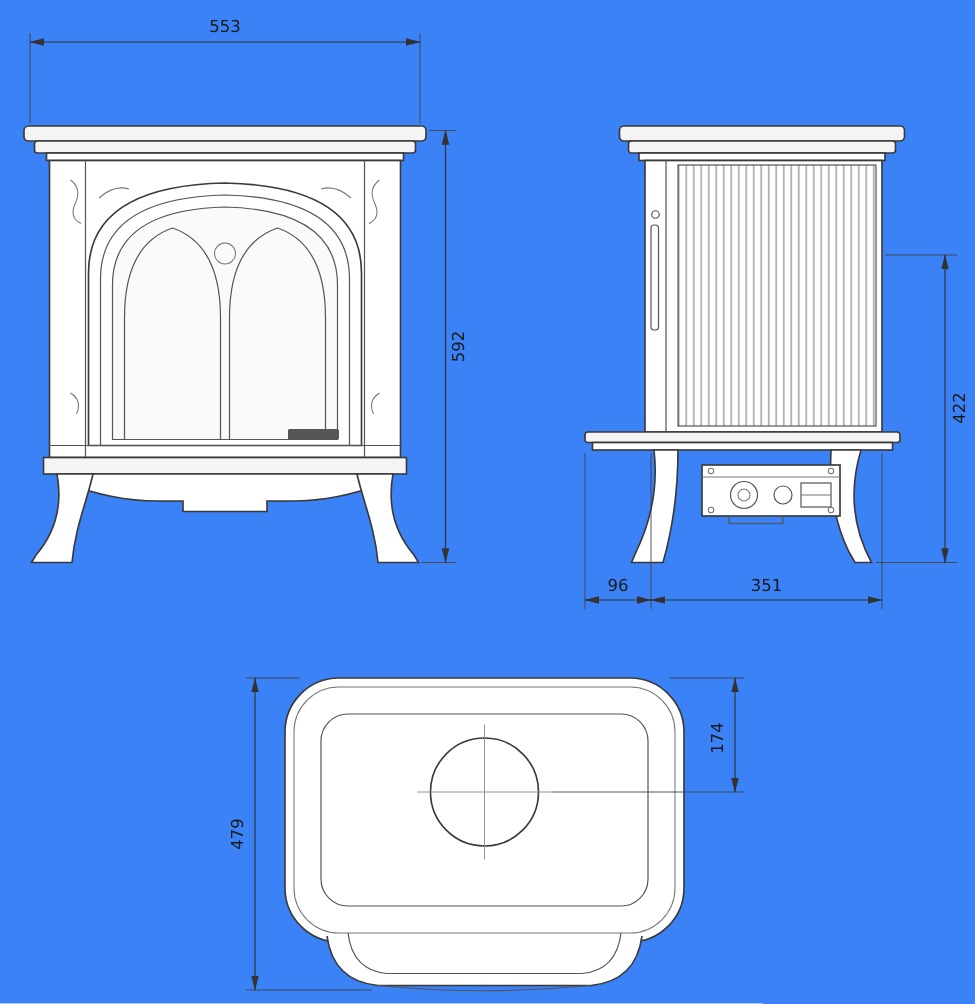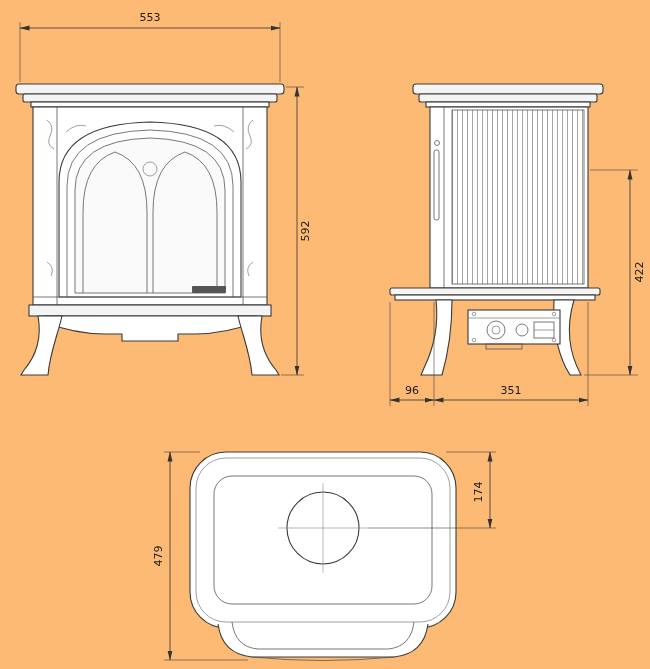--- a/index.html
+++ b/index.html
@@ -1,17 +1,17 @@
 <!DOCTYPE html>
 <html><head>
 <meta charset="utf-8">
 <style>
   html,body{margin:0;padding:0;background:#ffffff;}
   .canvas{
-    width:650px;height:669px;background:#fdba74;position:relative;overflow:hidden;
+    width:650px;height:669px;background:#3b82f6;position:relative;overflow:hidden;
     font-family:"DejaVu Sans","Liberation Sans",sans-serif;
   }
   svg{display:block;}
   .outline{stroke:#3a3a3a;stroke-width:1.1;fill:#ffffff;}
   .outline-f{stroke:#3a3a3a;stroke-width:1.1;fill:#f4f4f4;}
   .detail{stroke:#777;stroke-width:0.7;fill:none;}
   .detail2{stroke:#555;stroke-width:0.8;fill:none;}
   .dimline{stroke:#333;stroke-width:0.8;fill:none;}
   .extline{stroke:#444;stroke-width:0.6;fill:none;}
   .center{stroke:#888;stroke-width:0.6;fill:none;}

